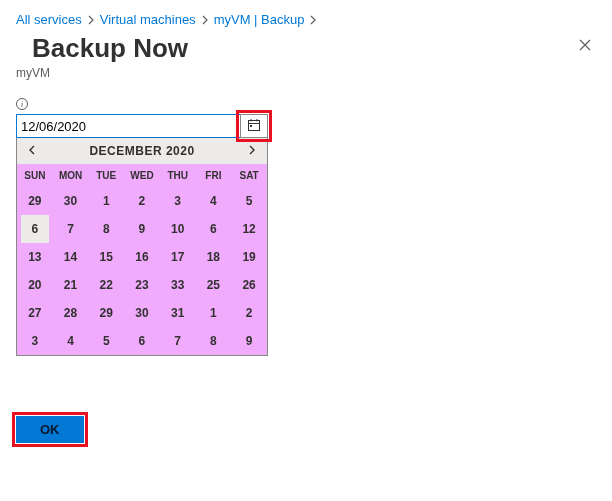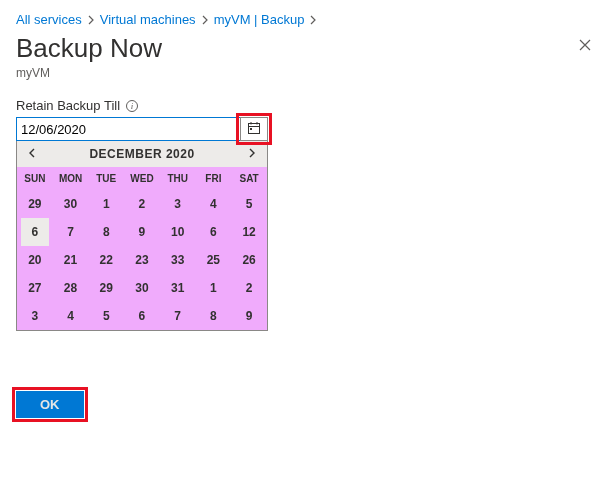--- a/index.html
+++ b/index.html
@@ -27,22 +27,22 @@
     cursor: pointer;
   }
   .breadcrumb .sep svg { display:block; }
   .header-row {
     display: flex;
     align-items: flex-start;
     justify-content: space-between;
   }
   h1 {
     font-size: 26px;
-    font-weight: 400;
-    margin: 0 0 2px 0;
+    font-weight: 700;
+    margin: 0 0 2px 16px;
   }
   .close-btn {
     font-size: 18px;
     color: #605e5c;
     cursor: pointer;
     padding: 4px;
     line-height: 1;
   }
   .subtitle {
     color: #605e5c;
@@ -150,21 +150,21 @@
     font-weight: 600;
   }
   .day.selected {
     background: #edebe9;
   }
   .footer {
     margin-top: 60px;
   }
   .ok-btn {
     background: #0078d4;
-    color: #e5e5e5;
+    color: #0f172a;
     border: none;
     font-size: 13px;
     padding: 6px 24px;
     cursor: pointer;
     font-weight: 600;
   }
   .ok-wrap {
     display: inline-block;
   }
 </style>
@@ -200,21 +200,20 @@
   <div class="close-btn">
     <span>
       <svg width="14" height="14" viewBox="0 0 14 14">
           <path d="M2 2l10 10M12 2L2 12" stroke="#605e5c" stroke-width="1.2"></path>
         </svg>
     </span>
   </div>
 </div>
 
 <div class="field-label">
-  <span>Retain Backup Till</span>
   <span class="info-icon">i</span>
 </div>
 
 <div class="input-row">
   <input class="date-input" type="text" value="12/06/2020" style="">
   <div class="cal-toggle highlight-red">
     <span>
       <svg width="14" height="14" viewBox="0 0 14 14">
         <rect x="1.5" y="2.5" width="11" height="10" fill="none" stroke="#323130"></rect>
         <line x1="1.5" y1="5.5" x2="12.5" y2="5.5" stroke="#323130"></line>
@@ -269,20 +268,29 @@
         <tr>
           <td><span class="day selected">6</span></td>
           <td><span class="day">7</span></td>
           <td><span class="day">8</span></td>
           <td><span class="day">9</span></td>
           <td><span class="day">10</span></td>
           <td><span class="day">6</span></td>
           <td><span class="day">12</span></td>
         </tr>
         <tr>
+          <td><span class="day">13</span></td>
+          <td><span class="day">14</span></td>
+          <td><span class="day">15</span></td>
+          <td><span class="day">16</span></td>
+          <td><span class="day">17</span></td>
+          <td><span class="day">18</span></td>
+          <td><span class="day">19</span></td>
+        </tr>
+        <tr>
           <td><span class="day">20</span></td>
           <td><span class="day">21</span></td>
           <td><span class="day">22</span></td>
           <td><span class="day">23</span></td>
           <td><span class="day">33</span></td>
           <td><span class="day">25</span></td>
           <td><span class="day">26</span></td>
         </tr>
         <tr>
           <td><span class="day">27</span></td>

